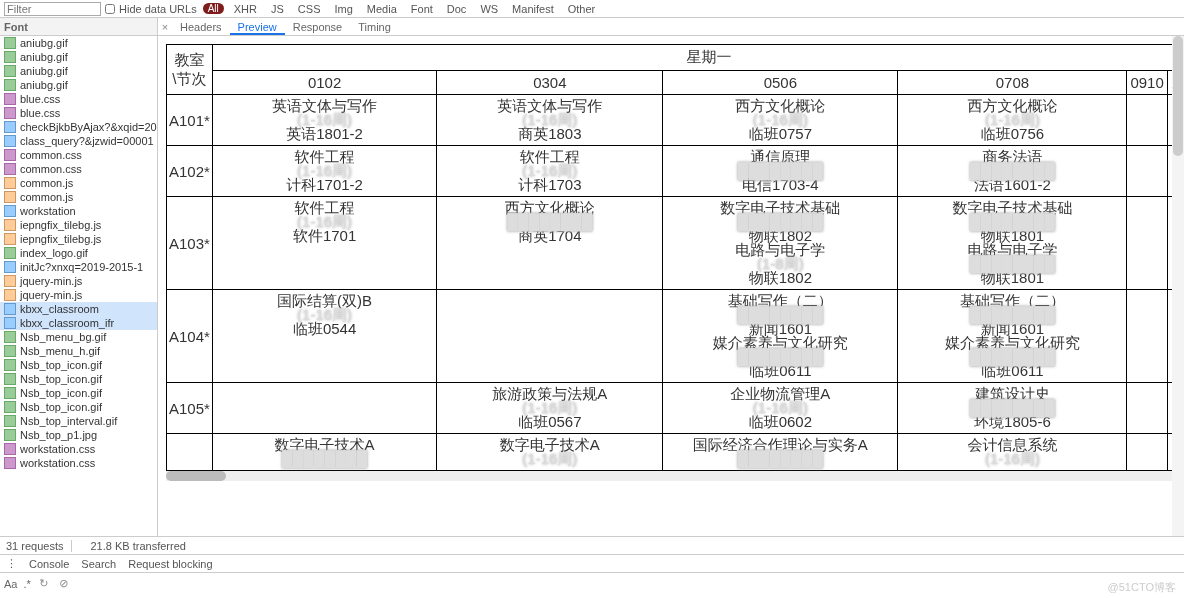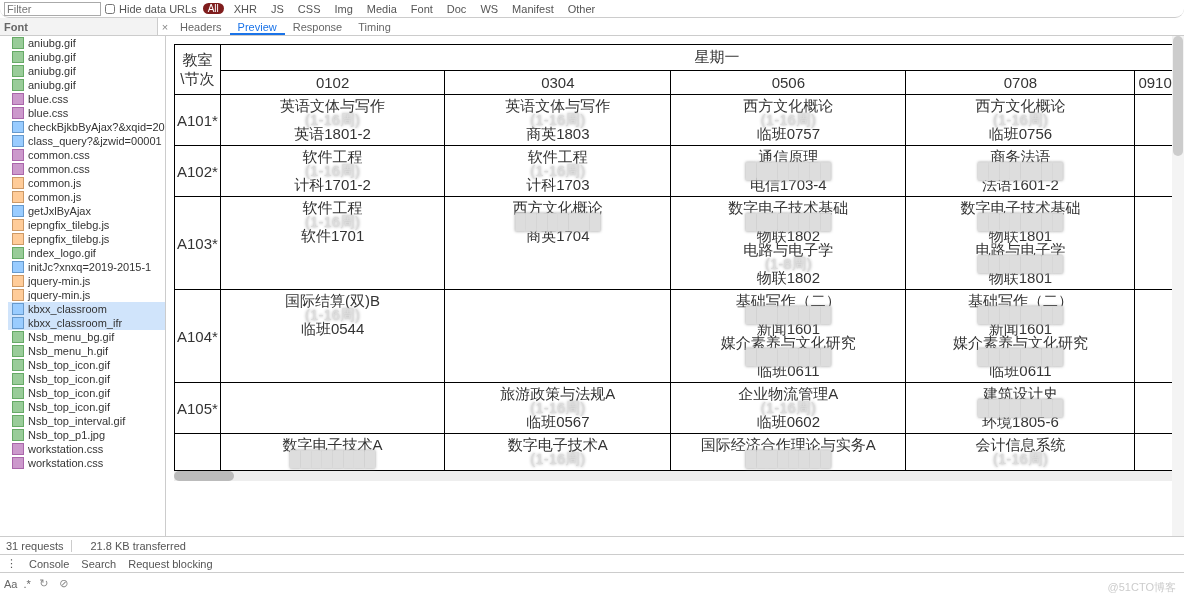--- a/index.html
+++ b/index.html
@@ -1,27 +1,27 @@
 <!DOCTYPE html>
 <html><head>
 <meta charset="utf-8">
 <style>
   * { box-sizing: border-box; margin: 0; padding: 0; }
   body { font-family: Arial, "Microsoft YaHei", sans-serif; font-size: 11px; color: #333; background: #fff; width: 1184px; height: 598px; overflow: hidden; position: relative; }
-  .top-bar { display: flex; align-items: center; height: 18px; border-bottom: 1px solid #ccc; padding: 0 4px; gap: 4px; border-radius: 9px; }
+  .top-bar { display: flex; align-items: center; height: 18px; border-bottom: 1px solid #ccc; padding: 0 4px; gap: 4px; }
   .filter-input { width: 97px; height: 14px; font-size: 11px; padding: 0 2px; border: 1px solid #aaa; color: #888; }
   .cb { width: 10px; height: 10px; }
   .cb-label { color: #555; }
   .tag { margin-left: 2px; padding: 0 4px; color: #555; cursor: pointer; }
   .tag.all { background: #7f1d1d; color: #fff; border-radius: 6px; padding: 0 5px; font-size: 10px; }
   .tabs-row { display: flex; align-items: center; height: 18px; border-bottom: 1px solid #ccc; font-size: 11px; color: #666; }
   .tabs-row .x { width: 14px; text-align: center; color: #888; cursor: pointer; }
   .tab { padding: 0 8px; height: 100%; line-height: 18px; cursor: pointer; }
   .tab.active { color: #1a73e8; border-bottom: 2px solid #1a73e8; }
-  .main { display: flex; height: 500px; padding-left: 8px; }
+  .main { display: flex; height: 500px; }
   .side { width: 158px; border-right: 1px solid #ccc; overflow-y: auto; overflow-x: hidden; }
   .file { display: flex; align-items: center; padding: 1px 4px; gap: 4px; cursor: pointer; white-space: nowrap; overflow: hidden; text-overflow: ellipsis; }
   .file.sel { background: #d0e4fb; }
   .fi { width: 12px; height: 12px; display: inline-flex; align-items: center; justify-content: center; font-size: 9px; }
   .fi.img::before { content: ""; width: 10px; height: 10px; background: #9c9; border: 1px solid #6a6; }
   .fi.css::before { content: ""; width: 10px; height: 10px; background: #c9c; border: 1px solid #a6a; }
   .fi.js::before { content: ""; width: 10px; height: 10px; background: #fc9; border: 1px solid #c96; }
   .fi.doc::before { content: ""; width: 10px; height: 10px; background: #9cf; border: 1px solid #69c; }
   .content { flex: 1; overflow: auto; padding: 8px; position: relative; }
   table.sched { border-collapse: collapse; width: 1040px; }
@@ -121,21 +121,21 @@
       <div class="file">
         <span class="fi js"></span>
         <span>common.js</span>
       </div>
       <div class="file">
         <span class="fi js"></span>
         <span>common.js</span>
       </div>
       <div class="file">
         <span class="fi doc"></span>
-        <span>getJxlByAjax</span>
+        <span>workstation</span>
       </div>
       <div class="file">
         <span class="fi js"></span>
         <span>iepngfix_tilebg.js</span>
       </div>
       <div class="file">
         <span class="fi js"></span>
         <span>iepngfix_tilebg.js</span>
       </div>
       <div class="file">

